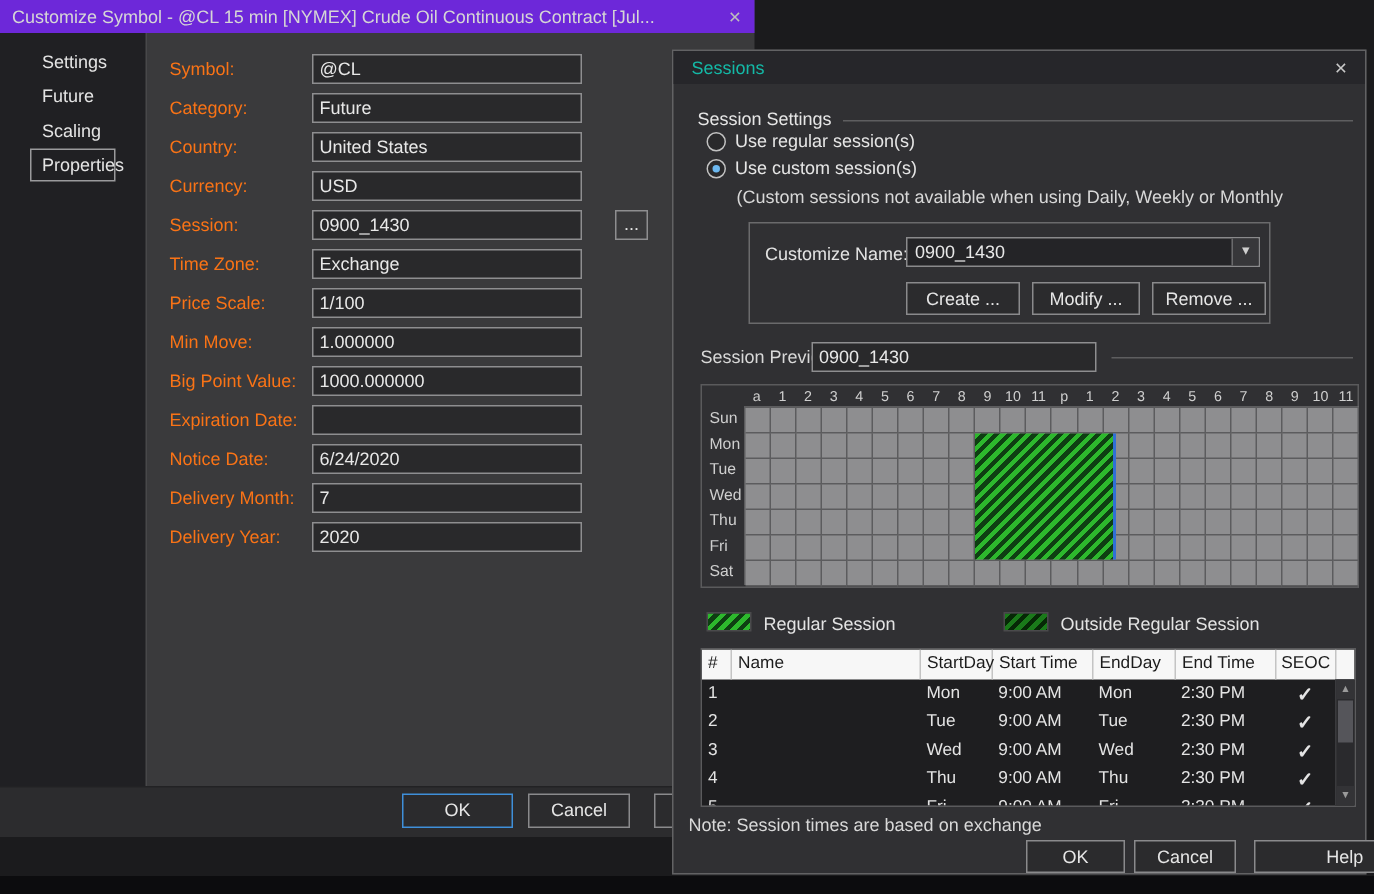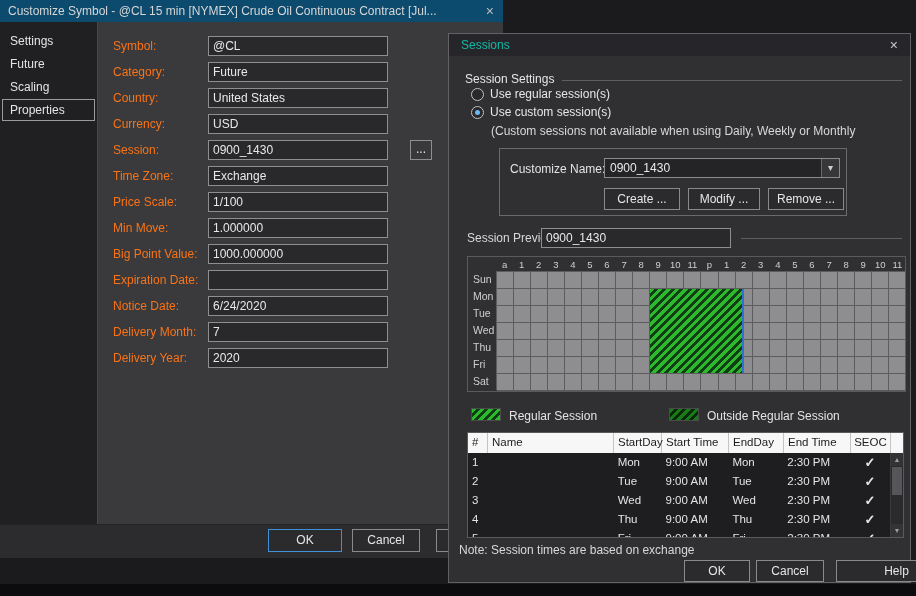--- a/index.html
+++ b/index.html
@@ -6,25 +6,25 @@
   html,body { background:#101012; }
   .canvas {
     position:relative; width:916px; height:596px; overflow:hidden;
     background:#1b1b1d; font-family:"Liberation Sans", sans-serif;
     font-size:12px; color:#e6e6e6; -webkit-font-smoothing:antialiased;
   }
   .bottom-bar { position:absolute; left:0; top:584px; width:916px; height:12px; background:#0c0c0e; }
 
   
   .main-dialog { position:absolute; left:0; top:0; width:503px; height:558px; background:#3a3a3c; z-index:1; }
-  .md-titlebar { position:absolute; left:0; top:0; width:100%; height:22px; background:#0c4a6e; }
+  .md-titlebar { position:absolute; left:0; top:0; width:100%; height:22px; background:#6d28d9; }
   .md-title { position:absolute; left:8px; top:0; line-height:22px; color:#d6d6d6; white-space:nowrap; overflow:hidden; max-width:460px; }
   .md-close { position:absolute; right:9px; top:0; line-height:22px; font-size:14px; color:#bdbdbd; cursor:default; }
   .sidebar { position:absolute; left:0; top:22px; width:98px; height:502px; background:#202023; border-right:1px solid #48484a; padding-top:7px; }
-  .side-item { margin:1px 2px; padding:3px 7px; color:#e4e4e4; border:1px solid transparent; }
+  .side-item { margin:1px 20px; padding:3px 7px; color:#e4e4e4; border:1px solid transparent; }
   .side-item.selected { border-color:#9a9a9c; }
   .frow { position:absolute; left:0; width:100%; height:20px; }
   .flabel { position:absolute; left:113px; top:3px; color:#f97316; white-space:nowrap; }
   .finput {
     position:absolute; left:208px; width:180px; height:20px; background:#29292b;
     border:1px solid #8e8e90; color:#e8e8e8; font-family:"Liberation Sans", sans-serif;
     font-size:12px; padding:1px 4px; outline:none;
   }
   .browse-btn { position:absolute; left:410px; top:0; width:22px; height:20px; background:#39393b;
     border:1px solid #8e8e90; color:#e6e6e6; text-align:center; line-height:16px; }

